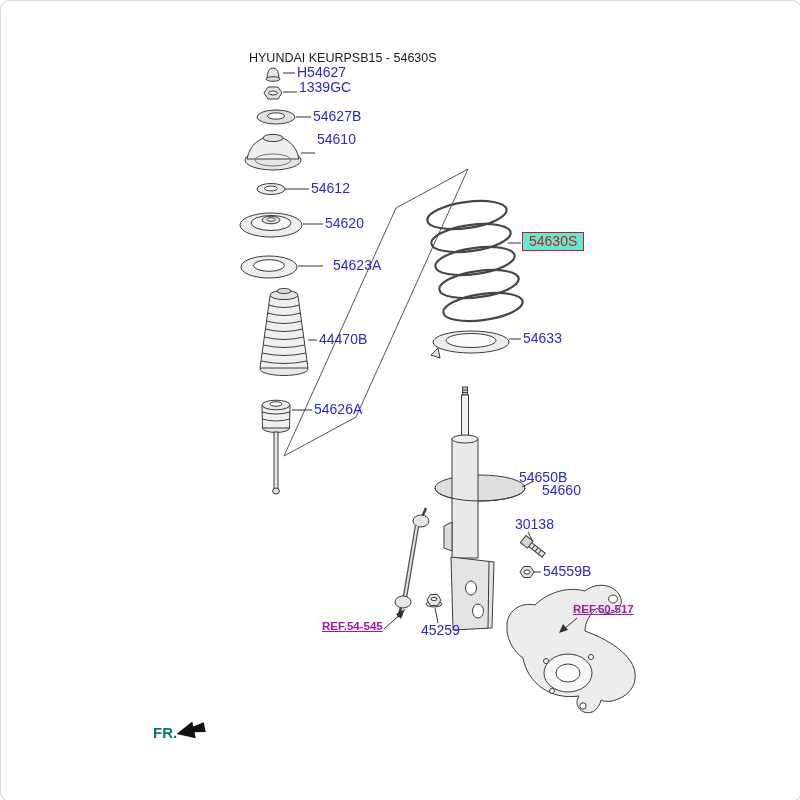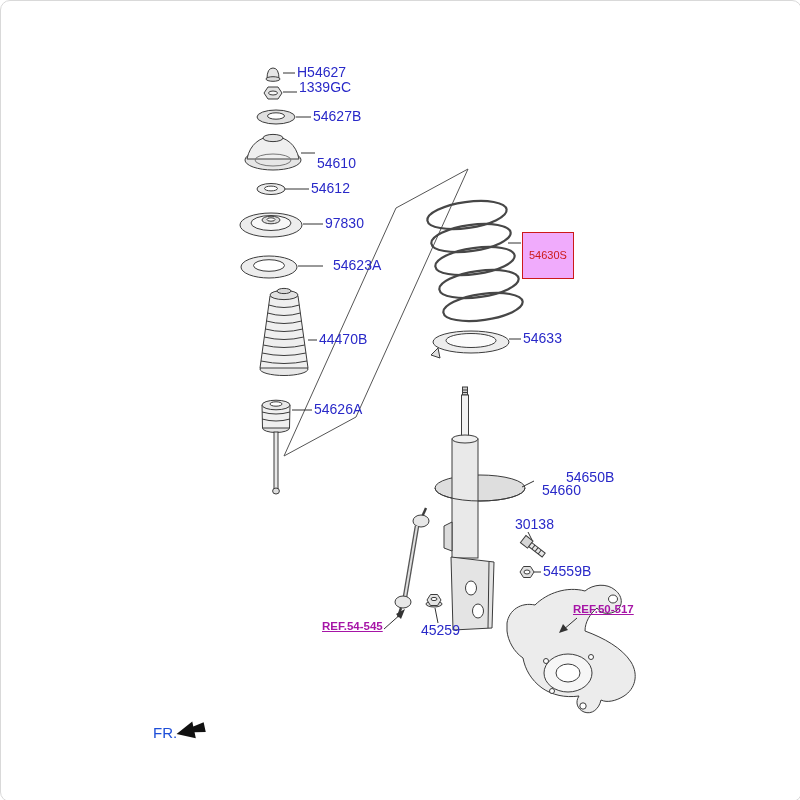--- a/index.html
+++ b/index.html
@@ -1,22 +1,22 @@
 <!DOCTYPE html>
 <html><head>
 <meta charset="utf-8">
 <style>
   html,body{margin:0;padding:0;background:#fff;}
   #page{position:relative;width:800px;height:800px;background:#ffffff;border:1px solid #d9d9d9;border-radius:10px;overflow:hidden;font-family:"Liberation Sans",sans-serif;}
   #art{position:absolute;left:0;top:0;}
   .title{position:absolute;font-size:12.5px;color:#1c1c1c;white-space:nowrap;}
   .plabel{position:absolute;font-size:14px;color:#2929c8;white-space:nowrap;cursor:pointer;line-height:13px;}
   .ref{position:absolute;font-size:11.5px;font-weight:bold;color:#a614a6;text-decoration:underline;white-space:nowrap;cursor:pointer;line-height:13px;}
-  .hbox{position:absolute;border:1.6px solid #cc1a1a;color:#cc1a1a;font-size:11px;padding:16px 6px;background:#f0abfc;cursor:pointer;line-height:13px;}
-  .fr{position:absolute;font-size:15px;font-weight:normal;color:#1d4ed8;white-space:nowrap;}
+  .hbox{position:absolute;border:1.6px solid #cc1a1a;color:#cc1a1a;font-size:14px;padding:2px 6px;background:#5eead4;cursor:pointer;line-height:13px;}
+  .fr{position:absolute;font-size:15px;font-weight:bold;color:#0f766e;white-space:nowrap;}
 </style>
 </head>
 <body>
 
 <div id="page">
 
   <svg id="art" width="800" height="800" viewBox="0 0 800 800">
     <g stroke="#3c3c3c" stroke-width="1" fill="none">
 
       <polygon points="467,168 395,207 283,455 355,416" stroke="#555"></polygon>
@@ -176,32 +176,33 @@
         <line x1="576" y1="617" x2="562" y2="629"></line>
         <polygon points="558,632 567,629 562,623" fill="#333" stroke="none"></polygon>
       </g>
 
       <g transform="rotate(-12 190 729)">
         <polygon points="175,730 193,721 193,726 204,724 204,734 193,732 193,738" fill="#111" stroke="none"></polygon>
       </g>
     </g>
   </svg>
 
+  <div class="title" style="left:248px;top:50px">HYUNDAI KEURPSB15 - 54630S</div>
 
   <div class="plabel" style="left:296px;top:65px">H54627</div>
   <div class="plabel" style="left:298px;top:80px">1339GC</div>
   <div class="plabel" style="left:312px;top:109px">54627B</div>
-  <div class="plabel" style="left:316px;top:156px">54610</div>
+  <div class="plabel" style="left:316px;top:132px">54610</div>
   <div class="plabel" style="left:310px;top:181px">54612</div>
-  <div class="plabel" style="left:324px;top:216px">97830</div>
+  <div class="plabel" style="left:324px;top:216px">54620</div>
   <div class="plabel" style="left:332px;top:258px">54623A</div>
   <div class="plabel" style="left:318px;top:332px">44470B</div>
   <div class="plabel" style="left:313px;top:402px">54626A</div>
   <div class="plabel" style="left:522px;top:331px">54633</div>
-  <div class="plabel" style="left:565px;top:470px">54650B</div>
+  <div class="plabel" style="left:518px;top:470px">54650B</div>
   <div class="plabel" style="left:541px;top:483px">54660</div>
   <div class="plabel" style="left:514px;top:517px">30138</div>
   <div class="plabel" style="left:542px;top:564px">54559B</div>
   <div class="plabel" style="left:420px;top:623px">45259</div>
 
   <div class="hbox" style="left:521px;top:231px">54630S</div>
 
   <div class="ref" style="left:321px;top:619px">REF.54-545</div>
   <div class="ref" style="left:572px;top:602px">REF.50-517</div>
 

